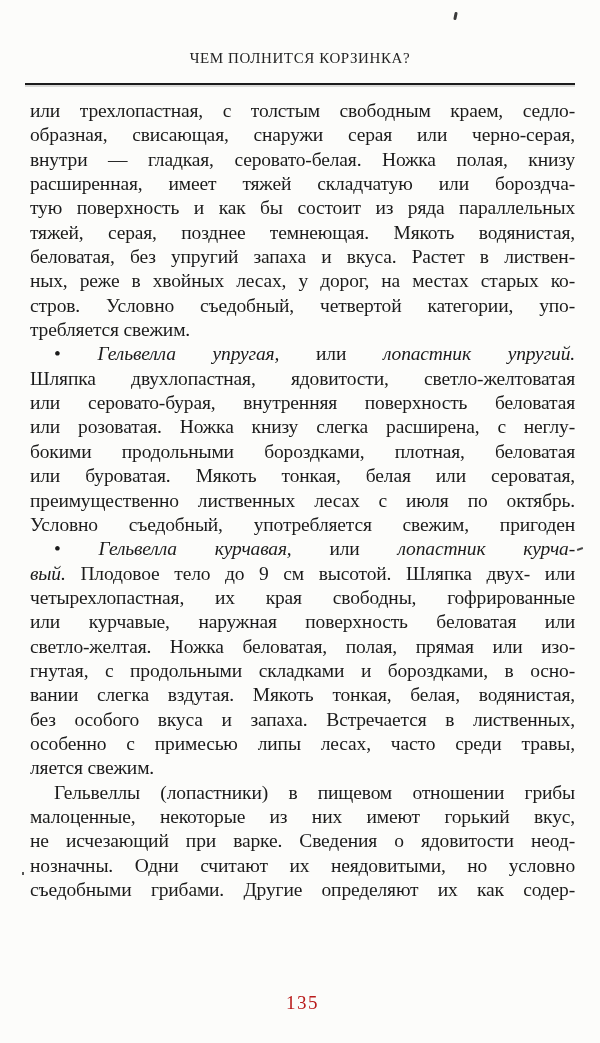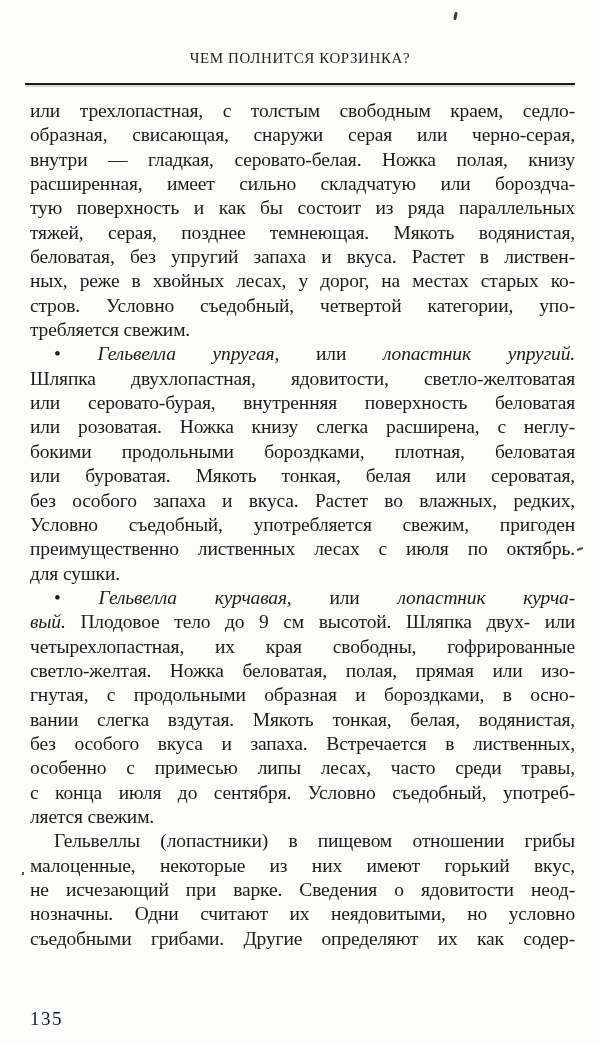--- a/index.html
+++ b/index.html
@@ -23,21 +23,21 @@
   }
   .line{
     line-height:24.35px;height:24.35px;overflow:hidden;
     text-align:justify;text-align-last:justify;
   }
   .line.lastline{text-align-last:left;}
   .line.indent{text-indent:24px;}
   .bi{font-weight:normal;font-style:italic;}
   .page-number{
     position:absolute;left:30px;top:992px;width:545px;
-    text-align:left;font-size:19px;letter-spacing:1.5px;color:#0f172a;margin-top:16px;
+    text-align:center;font-size:19px;letter-spacing:1.5px;color:#b91c1c;
   }
   .artifact{position:absolute;background:#3a3a3a;}
   .artifact-quote{left:454px;top:12px;width:3px;height:8px;border-radius:2px;transform:rotate(12deg);}
   .artifact-dash{left:577px;top:548px;width:6px;height:2px;transform:rotate(-18deg);background:#4a4a4a;}
   .artifact-dot{left:22px;top:872px;width:2px;height:3px;background:#555;}
 </style>
 </head>
 <body>
 
 <div class="page">
@@ -46,50 +46,48 @@
   <span class="artifact artifact-dot"></span>
 
   <div class="running-header">ЧЕМ ПОЛНИТСЯ КОРЗИНКА?</div>
   <div class="header-rule"></div>
 
   <div class="text-block">
       <div>
         <div class="line"><span class="n">или трехлопастная, с толстым свободным краем, седло-</span></div>
         <div class="line"><span class="n">образная, свисающая, снаружи серая или черно-серая,</span></div>
         <div class="line"><span class="n">внутри — гладкая, серовато-белая. Ножка полая, книзу</span></div>
-        <div class="line"><span class="n">расширенная, имеет сильно складчатую или бороздча-</span></div>
+        <div class="line"><span class="n">расширенная, имеет тяжей складчатую или бороздча-</span></div>
         <div class="line"><span class="n">тую поверхность и как бы состоит из ряда параллельных</span></div>
         <div class="line"><span class="n">тяжей, серая, позднее темнеющая. Мякоть водянистая,</span></div>
         <div class="line"><span class="n">беловатая, без упругий запаха и вкуса. Растет в листвен-</span></div>
         <div class="line"><span class="n">ных, реже в хвойных лесах, у дорог, на местах старых ко-</span></div>
         <div class="line"><span class="n">стров. Условно съедобный, четвертой категории, упо-</span></div>
         <div class="line lastline"><span class="n">требляется свежим.</span></div>
       </div>
       <div>
         <div class="line indent"><span class="n">• </span><span class="bi">Гельвелла упругая,</span><span class="n"> или </span><span class="bi">лопастник упругий.</span></div>
         <div class="line"><span class="n">Шляпка двухлопастная, ядовитости, светло-желтоватая</span></div>
         <div class="line"><span class="n">или серовато-бурая, внутренняя поверхность беловатая</span></div>
         <div class="line"><span class="n">или розоватая. Ножка книзу слегка расширена, с неглу-</span></div>
         <div class="line"><span class="n">бокими продольными бороздками, плотная, беловатая</span></div>
         <div class="line"><span class="n">или буроватая. Мякоть тонкая, белая или сероватая,</span></div>
-        <div class="line"><span class="n">без особого запаха и вкуса. Растет во влажных, редких,</span></div>
+        <div class="line"><span class="n">преимущественно лиственных лесах с июля по октябрь.</span></div>
         <div class="line"><span class="n">Условно съедобный, употребляется свежим, пригоден</span></div>
-        <div class="line"><span class="n">преимущественно лиственных лесах с июля по октябрь.</span></div>
-        <div class="line lastline"><span class="n">для сушки.</span></div>
       </div>
       <div>
         <div class="line indent"><span class="n">• </span><span class="bi">Гельвелла курчавая,</span><span class="n"> или </span><span class="bi">лопастник курча-</span></div>
         <div class="line"><span class="bi">вый.</span><span class="n"> Плодовое тело до 9 см высотой. Шляпка двух- или</span></div>
         <div class="line"><span class="n">четырехлопастная, их края свободны, гофрированные</span></div>
+        <div class="line"><span class="n">или курчавые, наружная поверхность беловатая или</span></div>
         <div class="line"><span class="n">светло-желтая. Ножка беловатая, полая, прямая или изо-</span></div>
-        <div class="line"><span class="n">гнутая, с продольными образная и бороздками, в осно-</span></div>
+        <div class="line"><span class="n">гнутая, с продольными складками и бороздками, в осно-</span></div>
         <div class="line"><span class="n">вании слегка вздутая. Мякоть тонкая, белая, водянистая,</span></div>
         <div class="line"><span class="n">без особого вкуса и запаха. Встречается в лиственных,</span></div>
         <div class="line"><span class="n">особенно с примесью липы лесах, часто среди травы,</span></div>
-        <div class="line"><span class="n">с конца июля до сентября. Условно съедобный, употреб-</span></div>
         <div class="line lastline"><span class="n">ляется свежим.</span></div>
       </div>
       <div>
         <div class="line indent"><span class="n">Гельвеллы (лопастники) в пищевом отношении грибы</span></div>
         <div class="line"><span class="n">малоценные, некоторые из них имеют горький вкус,</span></div>
         <div class="line"><span class="n">не исчезающий при варке. Сведения о ядовитости неод-</span></div>
         <div class="line"><span class="n">нозначны. Одни считают их неядовитыми, но условно</span></div>
         <div class="line"><span class="n">съедобными грибами. Другие определяют их как содер-</span></div>
       </div>
     </div>

